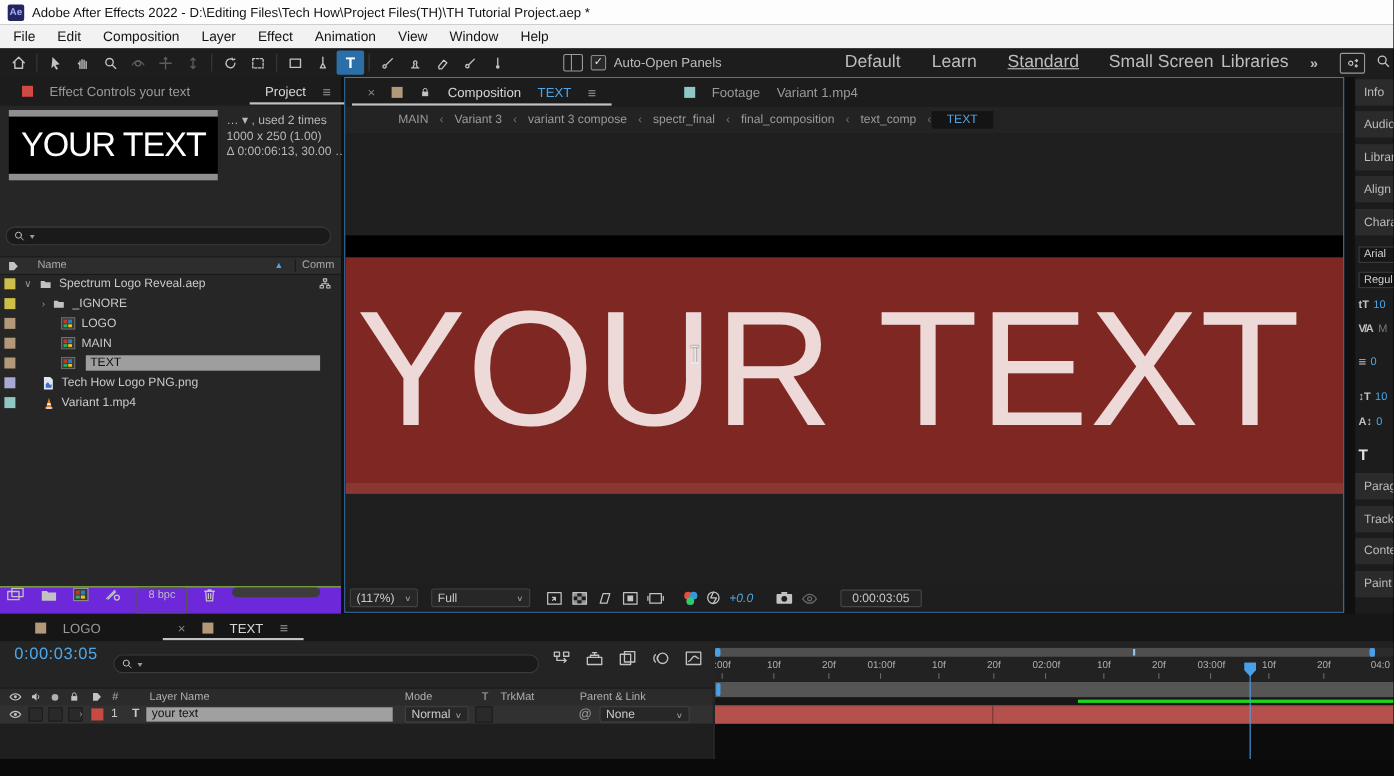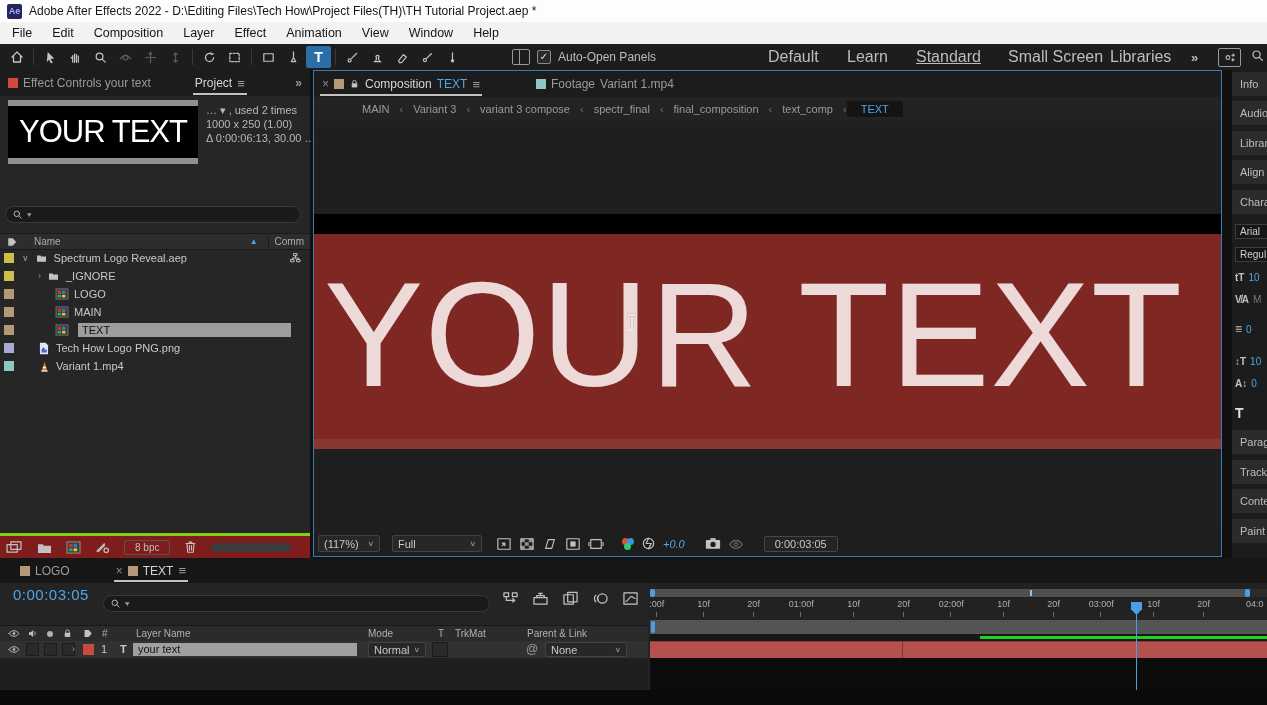--- a/index.html
+++ b/index.html
@@ -31,21 +31,21 @@
   .panelbox-icon::after{content:"";position:absolute;left:6px;top:0;bottom:0;width:1px;background:#9a9a9a;}
   .checkbox{width:12px;height:12px;background:#2a2a2a;border:1px solid #8a8a8a;border-radius:2px;color:#e2e2e2;font-size:10px;line-height:12px;text-align:center;}
   .auto-open-label{font-size:12px;color:#bdbdbd;}
   .ws-label{position:absolute;top:0;height:26px;display:flex;align-items:center;font-size:16px;color:#bdbdbd;}
   .ws-ovf{position:absolute;left:1191px;top:0;height:26px;display:flex;align-items:center;color:#bdbdbd;font-size:13px;font-weight:bold;}
   .ws-gear{position:absolute;left:1218px;top:4px;width:21px;height:17px;border:1px solid #9a9a9a;border-radius:2px;display:flex;align-items:center;justify-content:center;}
   .ws-search{position:absolute;left:1250px;top:4px;}
 
   
   .tabbar{display:flex;align-items:center;height:26px;background:#1c1c1c;font-size:12px;color:#9a9a9a;}
-  .tab{display:flex;align-items:center;gap:5px;height:100%;padding:0 8px;position:relative;white-space:nowrap;}
+  .tab{display:flex;align-items:center;gap:15px;height:100%;padding:0 20px;position:relative;white-space:nowrap;}
   .tab.active{color:#d6d6d6;}
   .tab.active::after{content:"";position:absolute;left:6px;right:6px;bottom:1px;height:2px;background:#c2c2c2;}
   .sq{width:10px;height:10px;display:inline-block;}
   .menu-glyph{font-size:13px;color:#9a9a9a;}
   .blue{color:#4ea6e8;}
   .ddbox{display:flex;align-items:center;justify-content:space-between;background:#272727;border:1px solid #424242;border-radius:2px;color:#c9c9c9;font-size:11px;padding:0 5px;height:17px;box-sizing:border-box;}
   .chev{font-size:9px;color:#9a9a9a;transform:scaleY(.8);}
 
   
   .left-panel{left:0;top:70px;width:310px;height:488px;background:#262626;}
@@ -54,21 +54,21 @@
   .thumb::before{top:0;} .thumb::after{bottom:0;}
   .thumb-text{color:#fff;font-size:31px;letter-spacing:-1px;white-space:nowrap;}
   .proj-info{position:absolute;left:206px;top:33px;font-size:11px;color:#b8b8b8;line-height:14px;white-space:nowrap;}
   .searchbox{position:absolute;background:#1a1a1a;border:1px solid #3a3a3a;border-radius:9px;display:flex;align-items:center;padding-left:6px;gap:4px;box-sizing:border-box;}
   .proj-head{position:absolute;left:0;top:163px;width:310px;height:15px;background:#2d2d2d;border-top:1px solid #191919;border-bottom:1px solid #191919;font-size:10px;color:#ababab;display:flex;align-items:center;}
   .proj-rows{position:absolute;left:0;top:179px;width:310px;}
   .prow{position:relative;height:18px;display:flex;align-items:center;font-size:11px;color:#c9c9c9;white-space:nowrap;}
   .prow .lbl{position:absolute;left:4px;width:10px;height:10px;}
   .caret{color:#9a9a9a;font-size:9px;}
   .sel-name{background:#9e9e9e;color:#101010;padding:1px 4px;margin-left:-4px;min-width:205px;}
-  .proj-footer{position:absolute;left:0;top:463px;width:310px;height:25px;background:#7f1d1d;border-top:3px solid #84cc16;display:flex;align-items:center;gap:14px;padding-left:6px;box-sizing:border-box;}
+  .proj-footer{position:absolute;left:0;top:463px;width:310px;height:25px;background:#6d28d9;border-top:1px solid #84cc16;display:flex;gap:14px;padding-left:6px;box-sizing:border-box;}
   .bpc{border:1px solid #555;color:#bdbdbd;font-size:10px;padding:1px 10px;border-radius:2px;}
   .hscroll{width:80px;height:9px;background:#3c3c3c;border-radius:5px;}
 
   
   .viewer{left:313px;top:70px;width:909px;height:487px;background:#1f1f1f;border:1px solid #3a7ab8;box-sizing:border-box;}
   .crumbbar{position:absolute;left:0;top:26px;width:100%;height:24px;background:#232323;display:flex;align-items:center;font-size:11px;color:#9a9a9a;padding-left:38px;box-sizing:border-box;}
   .crumb{padding:0 10px;}
   .crumb-sep{color:#6f6f6f;font-size:11px;}
   .crumb-last{background:#141414;color:#4ea6e8;padding:2px 14px;}
   .canvas{position:absolute;left:0;top:50px;width:907px;height:412px;background:#1f1f1f;overflow:hidden;}

